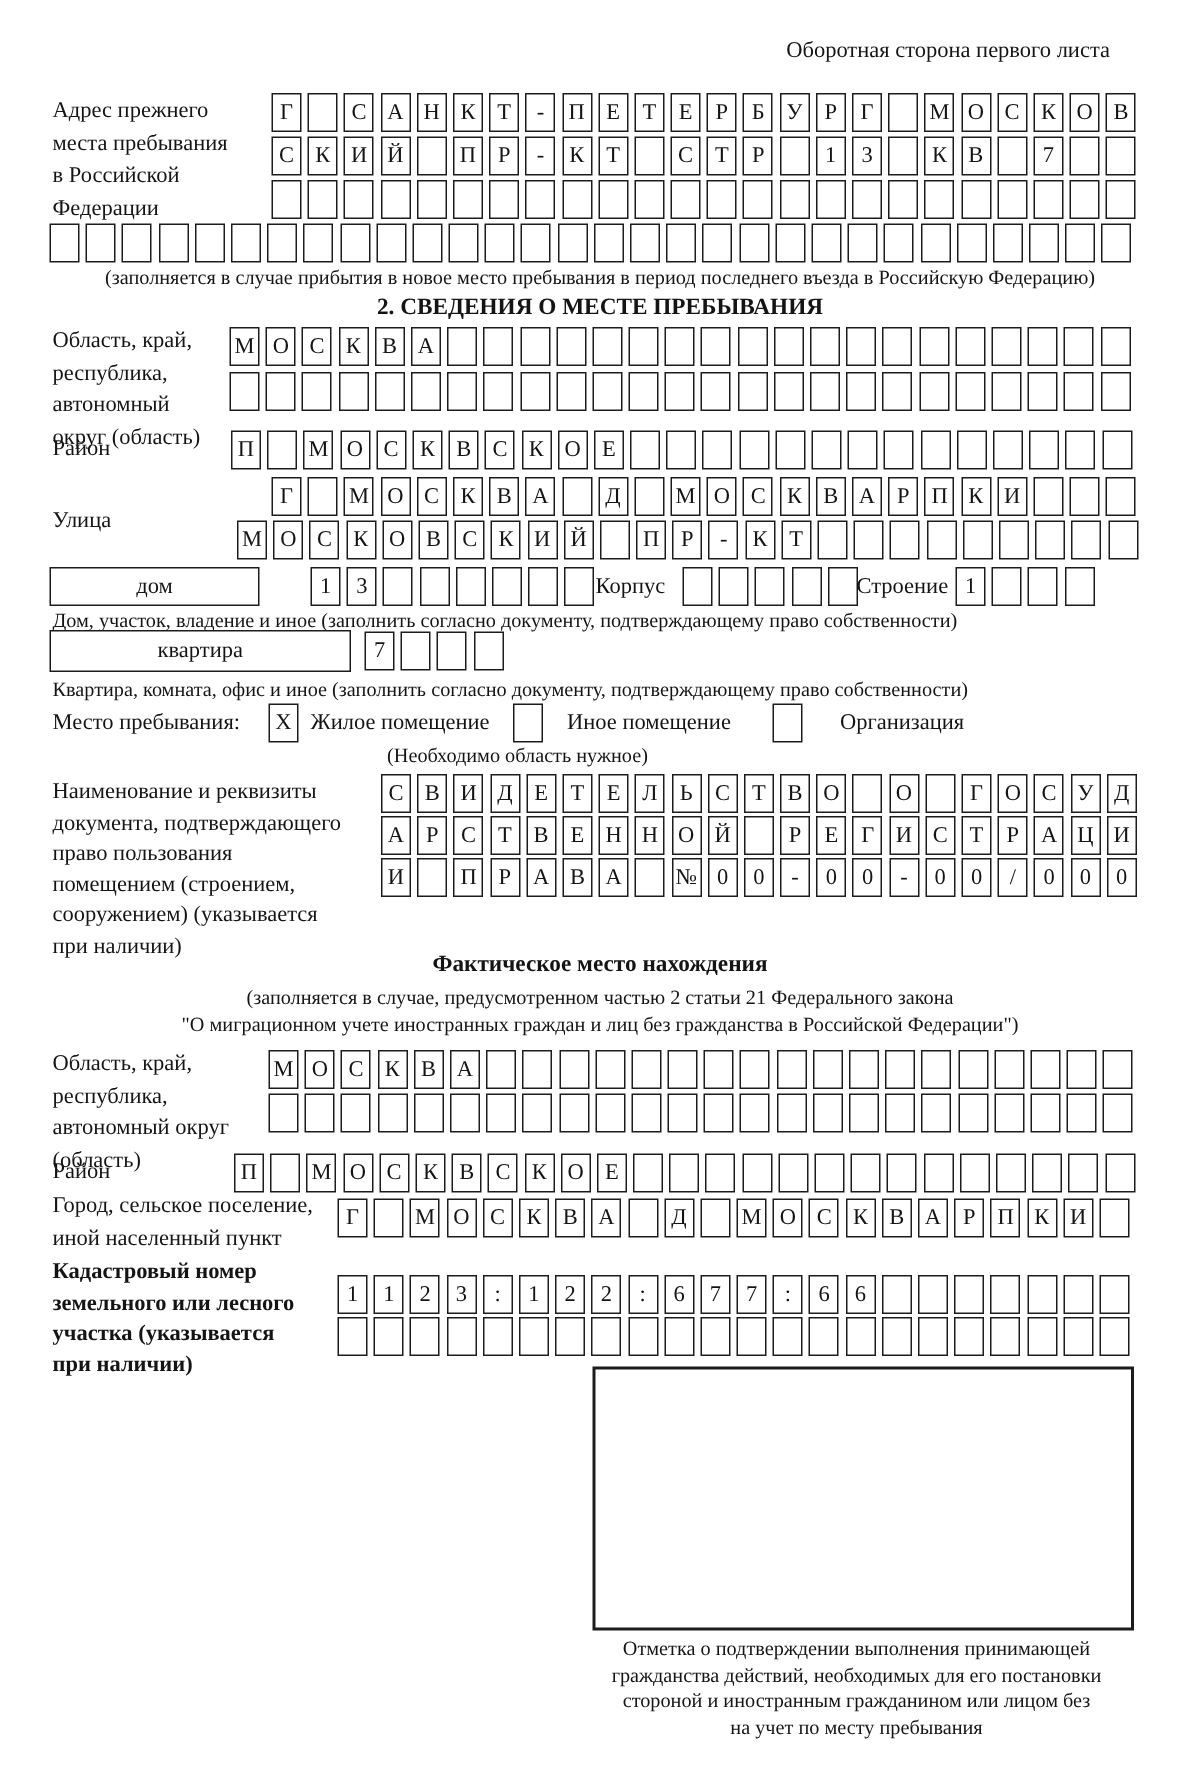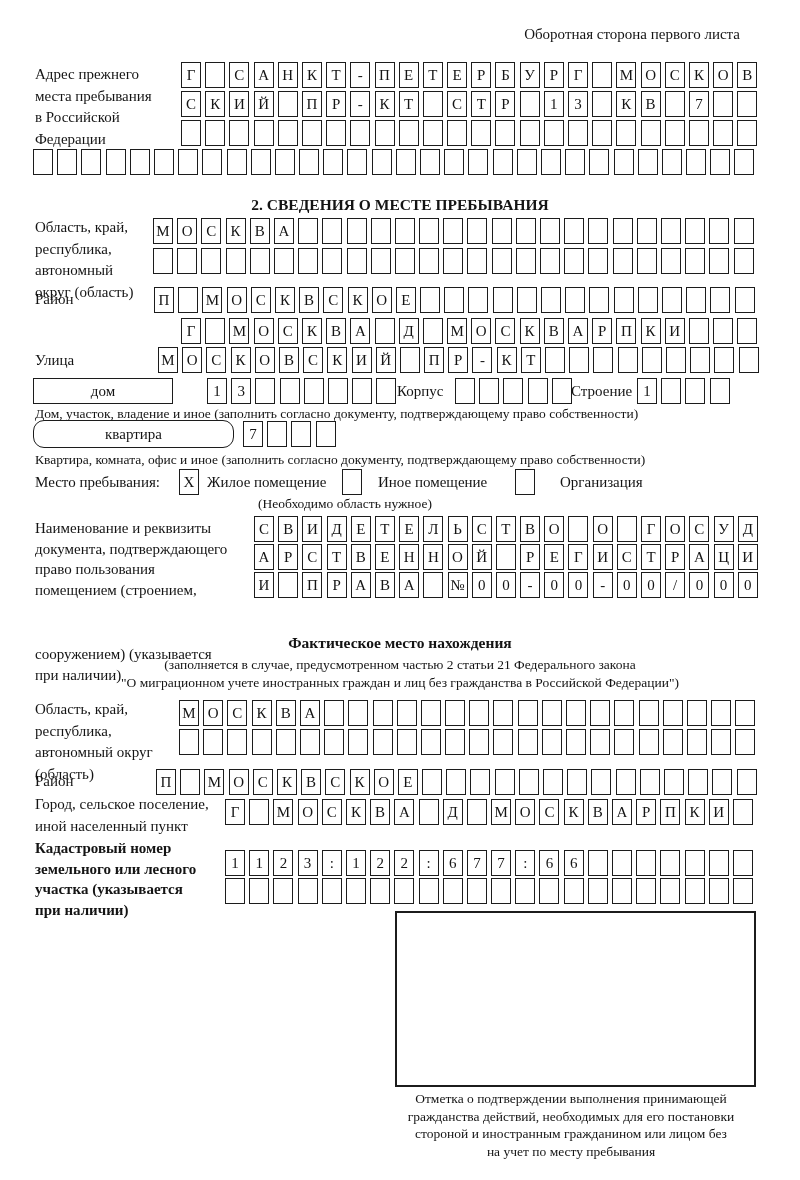--- a/index.html
+++ b/index.html
@@ -137,20 +137,21 @@
       <div class="cb"></div>
       <div class="cb"></div>
       <div class="cb"></div>
       <div class="cb"></div>
       <div class="cb"></div>
       <div class="cb"></div>
       <div class="cb"></div>
       <div class="cb"></div>
     </div>
 
+  <div class="abs cap center" style="top:177px;">(заполняется в случае прибытия в новое место пребывания в период последнего въезда в Российскую Федерацию)</div>
 
   <div class="abs title center" style="top:196px;">2. СВЕДЕНИЯ О МЕСТЕ ПРЕБЫВАНИЯ</div>
 
   <div class="abs" style="left:35px;top:217px;">
     <div class="lbl">Область, край,</div>
     <div class="lbl">республика,</div>
     <div class="lbl">автономный</div>
     <div class="lbl">округ (область)</div>
   </div>
   <div class="grid" style="left:153px;top:218px;">
@@ -257,21 +258,21 @@
       <div class="cb">А</div>
       <div class="cb">Р</div>
       <div class="cb">П</div>
       <div class="cb">К</div>
       <div class="cb">И</div>
       <div class="cb"></div>
       <div class="cb"></div>
       <div class="cb"></div>
     </div>
 
-  <div class="abs lbl" style="left:35px;top:350px;">Улица</div>
+  <div class="abs lbl" style="left:35px;top:337px;">Улица</div>
   <div class="grid" style="left:158px;top:347px;">
       <div class="cb">М</div>
       <div class="cb">О</div>
       <div class="cb">С</div>
       <div class="cb">К</div>
       <div class="cb">О</div>
       <div class="cb">В</div>
       <div class="cb">С</div>
       <div class="cb">К</div>
       <div class="cb">И</div>
@@ -314,21 +315,21 @@
     </div>
   <div class="abs lbl" style="left:571px;top:381px;">Строение</div>
   <div class="grid" style="left:637px;top:378px;">
       <div class="cb">1</div>
       <div class="cb"></div>
       <div class="cb"></div>
       <div class="cb"></div>
     </div>
   <div class="abs cap" style="left:35px;top:406px;">Дом, участок, владение и иное (заполнить согласно документу, подтверждающему право собственности)</div>
 
-  <div class="labelbox" style="left:33px;top:420px;width:201px;height:28px;border-radius:11px;">квартира</div>
+  <div class="labelbox" style="left:33px;top:420px;width:201px;height:28px;">квартира</div>
   <div class="grid" style="left:243px;top:421px;">
       <div class="cb">7</div>
       <div class="cb"></div>
       <div class="cb"></div>
       <div class="cb"></div>
     </div>
   <div class="abs cap" style="left:35px;top:452px;">Квартира, комната, офис и иное (заполнить согласно документу, подтверждающему право собственности)</div>
 
   <div class="abs lbl" style="left:35px;top:472px;">Место пребывания:</div>
   <div class="cb abs" style="left:179px;top:469px;">X</div>
@@ -337,21 +338,21 @@
   <div class="abs lbl" style="left:378px;top:472px;">Иное помещение</div>
   <div class="cb abs" style="left:515px;top:469px;"></div>
   <div class="abs lbl" style="left:560px;top:472px;">Организация</div>
   <div class="abs cap" style="left:0px;width:690px;text-align:center;top:496px;">(Необходимо область нужное)</div>
 
   <div class="abs" style="left:35px;top:518px;">
     <div class="lbl" style="line-height:20.5px;">Наименование и реквизиты</div>
     <div class="lbl" style="line-height:20.5px;">документа, подтверждающего</div>
     <div class="lbl" style="line-height:20.5px;">право пользования</div>
     <div class="lbl" style="line-height:20.5px;">помещением (строением,</div>
-    <div class="lbl" style="line-height:20.5px;margin-top:44px;">сооружением) (указывается</div>
+    <div class="lbl" style="line-height:20.5px;">сооружением) (указывается</div>
     <div class="lbl" style="line-height:20.5px;">при наличии)</div>
   </div>
   <div class="grid" style="left:254px;top:516px;">
       <div class="cb">С</div>
       <div class="cb">В</div>
       <div class="cb">И</div>
       <div class="cb">Д</div>
       <div class="cb">Е</div>
       <div class="cb">Т</div>
       <div class="cb">Е</div>

